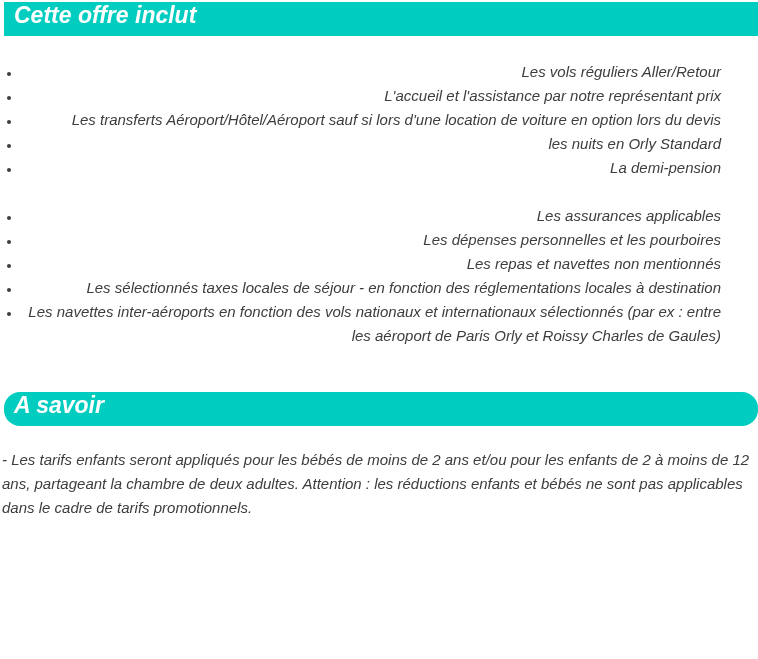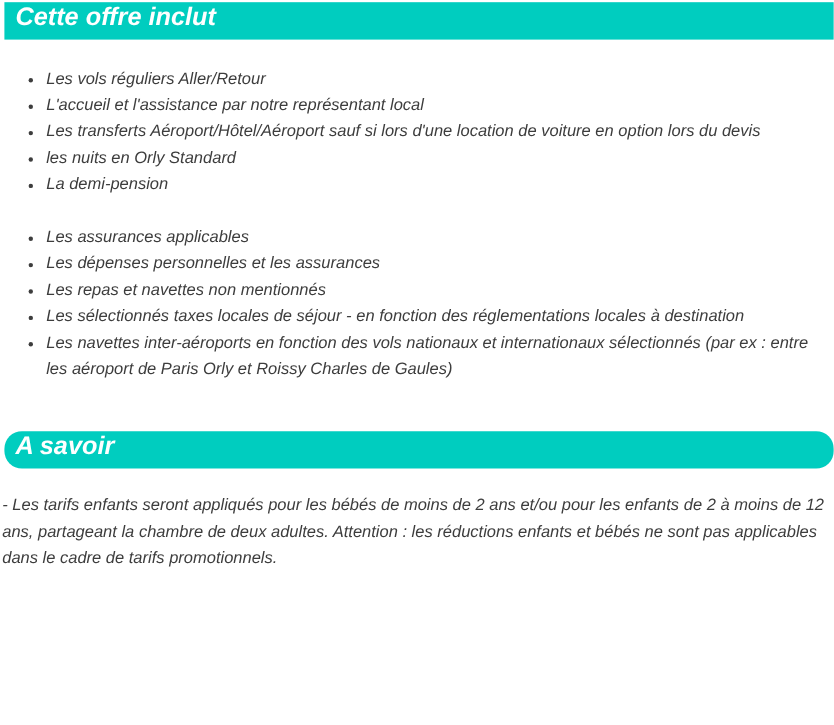--- a/index.html
+++ b/index.html
@@ -26,22 +26,23 @@
     color: #ffffff;
     font-style: italic;
     font-weight: bold;
     font-size: 23px;
     letter-spacing: 0px;
     white-space: nowrap;
   }
 
   ul.offer-list {
     margin: 24px 0 0 0;
-    padding-left: 40px;
+    padding-left: 21px;
     list-style: disc;
+    text-align: right;
   }
   ul.offer-list li {
     font-style: italic;
     font-size: 15px;
     line-height: 24px;
     color: var(--text);
     padding-left: 2px;
     max-width: 700px;
   }
   ul.offer-list li::marker { color: var(--text); font-size: 12px; }
@@ -63,29 +64,29 @@
 </head>
 <body>
 
 <div class="page">
 
   <div class="band first">
     <span class="band-title">Cette offre inclut</span>
   </div>
   <ul class="offer-list">
     <li>Les vols réguliers Aller/Retour</li>
-    <li>L'accueil et l'assistance par notre représentant local</li>
+    <li>L'accueil et l'assistance par notre représentant prix</li>
     <li>Les transferts Aéroport/Hôtel/Aéroport sauf si lors d'une location de voiture en option lors du devis</li>
     <li>les nuits en Orly Standard</li>
     <li>La demi-pension</li>
   </ul>
 
   <ul class="offer-list">
     <li>Les assurances applicables</li>
-    <li>Les dépenses personnelles et les assurances</li>
+    <li>Les dépenses personnelles et les pourboires</li>
     <li>Les repas et navettes non mentionnés</li>
     <li>Les sélectionnés taxes locales de séjour - en fonction des réglementations locales à destination</li>
     <li>Les navettes inter-aéroports en fonction des vols nationaux et internationaux sélectionnés (par ex : entre les aéroport de Paris Orly et Roissy Charles de Gaules)</li>
   </ul>
 
   <div class="band band-3">
     <span class="band-title">A savoir</span>
   </div>
   <div class="info-block">
     <p>- Les tarifs enfants seront appliqués pour les bébés de moins de 2 ans et/ou pour les enfants de 2 à moins de 12 ans, partageant la chambre de deux adultes. Attention : les réductions enfants et bébés ne sont pas applicables dans le cadre de tarifs promotionnels.</p>

